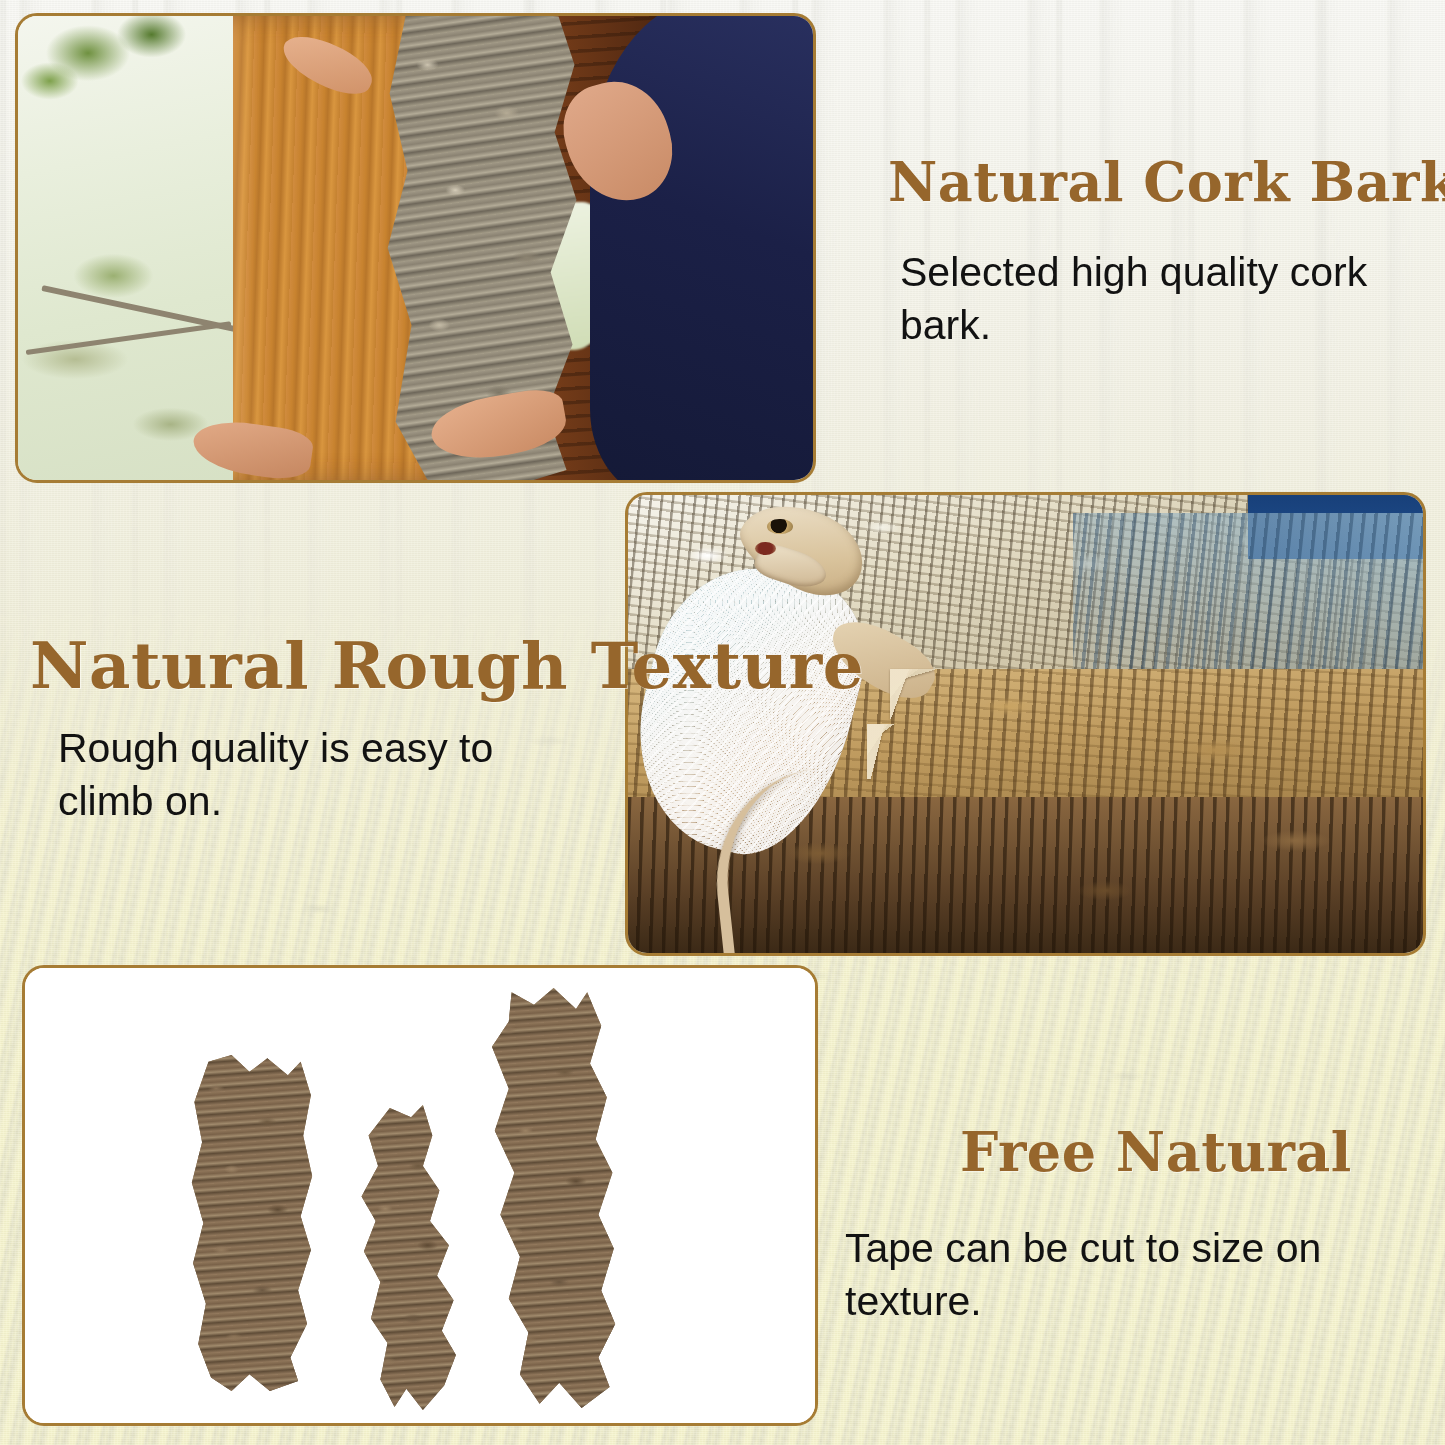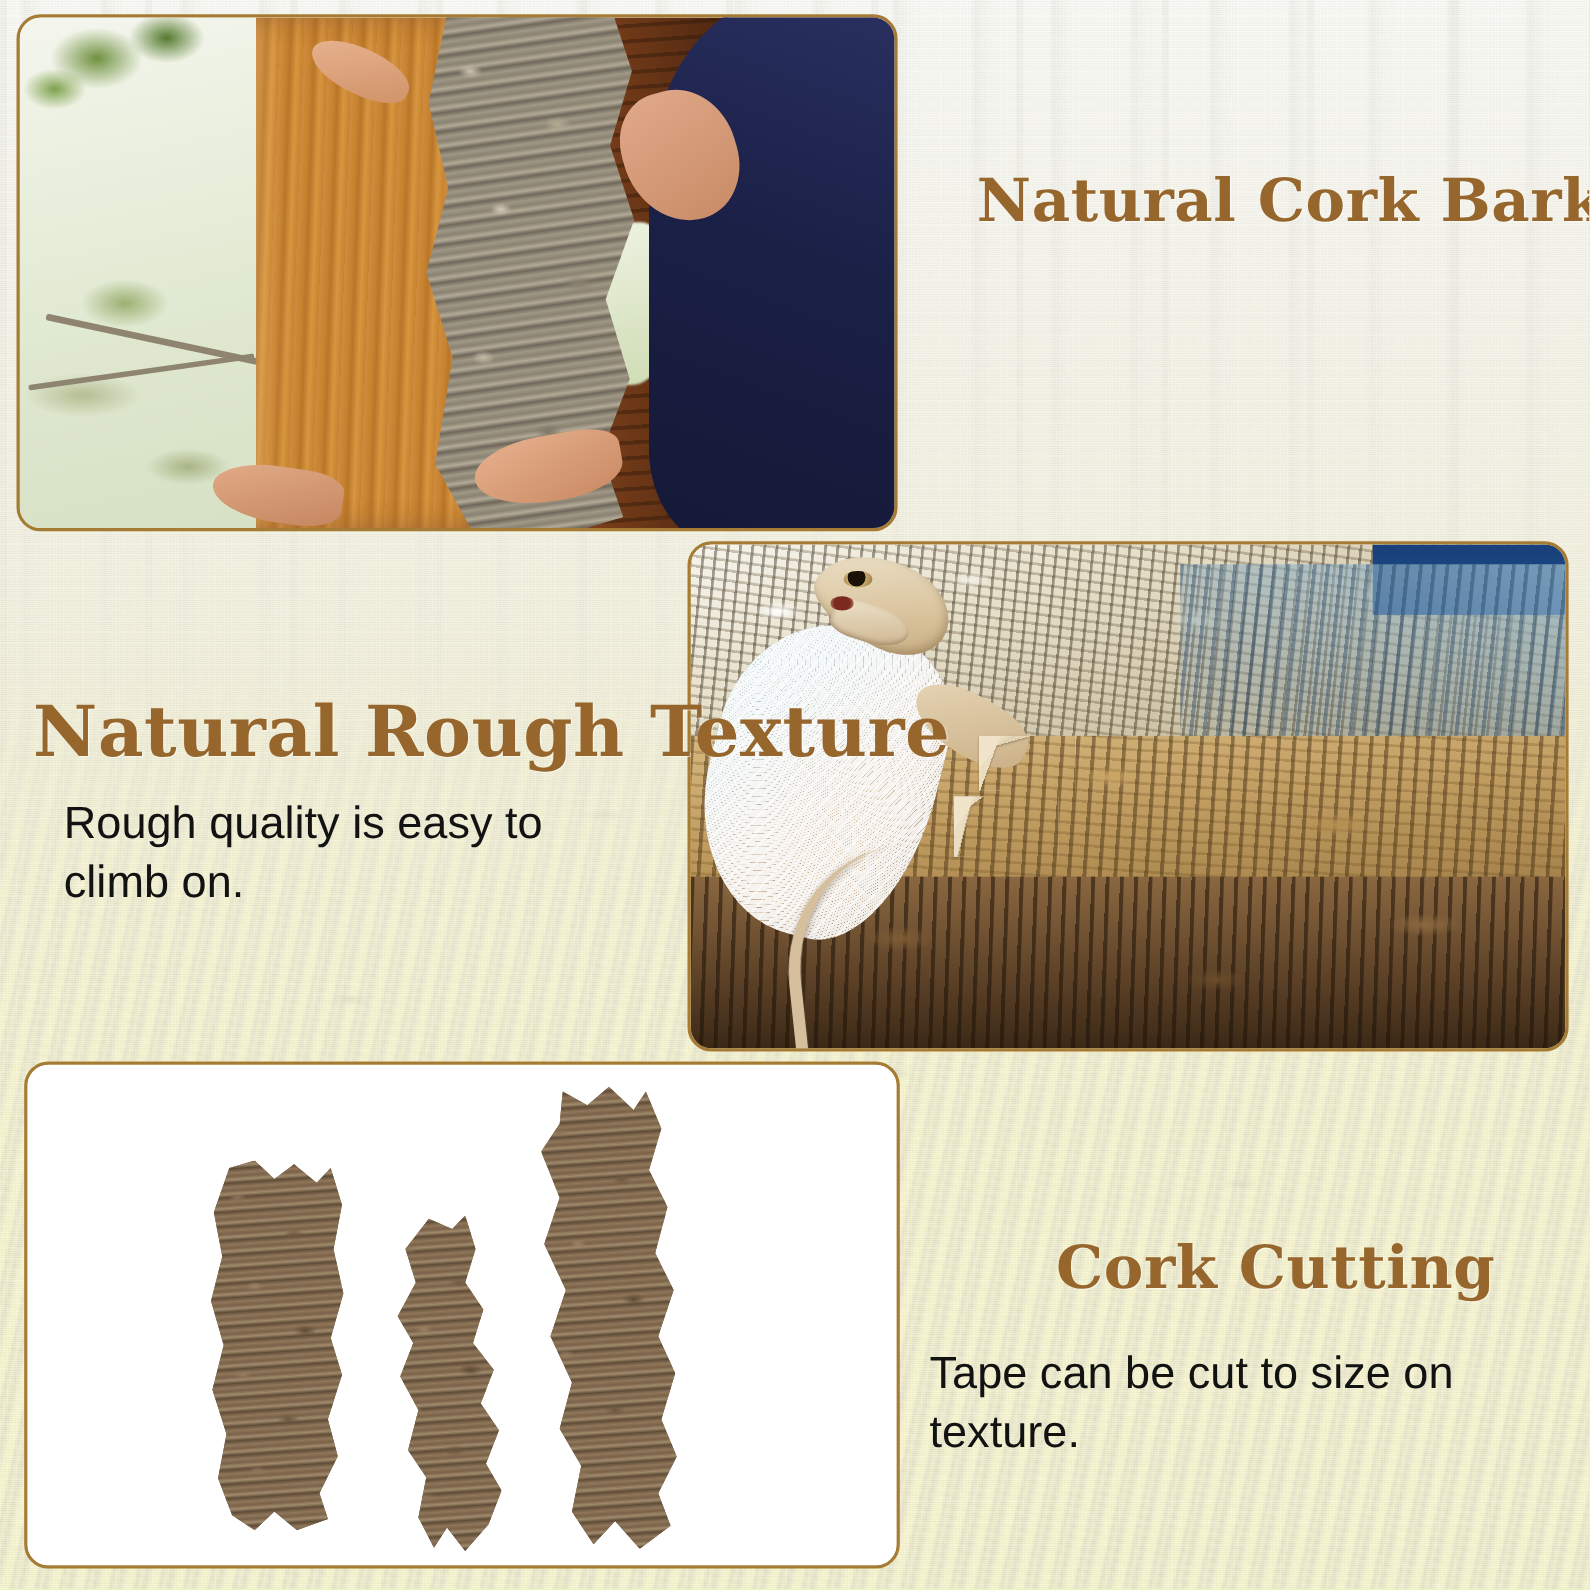--- a/index.html
+++ b/index.html
@@ -6,21 +6,21 @@
     margin: 0;
     padding: 0;
     background: #ffffff;
   }
   #page {
     position: relative;
     width: 1445px;
     height: 1445px;
     overflow: hidden;
     font-family: "Liberation Sans", sans-serif;
-    background: #bef264;
+    background: #e5e5e5;
   }
 
   
   .bg-base {
     position: absolute;
     inset: 0;
     background:
       linear-gradient(180deg,
         rgba(248,248,244,0.95) 0%,
         rgba(244,243,232,0.85) 22%,
@@ -433,20 +433,21 @@
   </div>
 
   <div class="panel" id="panel-pieces">
     <div class="photo" style="background:#ffffff;"></div>
   </div>
   <div class="cork-piece" id="cork-left"></div>
   <div class="cork-piece" id="cork-mid"></div>
   <div class="cork-piece" id="cork-right"></div>
 
   <div class="feature-heading" id="heading-cork-bark">Natural Cork Bark</div>
+  <div class="feature-body" id="body-cork-bark">Selected high quality cork bark.</div>
 
   <div class="feature-heading" id="heading-rough-texture">Natural Rough Texture</div>
   <div class="feature-body" id="body-rough-texture">Rough quality is easy to climb on.</div>
 
-  <div class="feature-heading" id="heading-free-cutting">Cork Cutting</div>
+  <div class="feature-heading" id="heading-free-cutting">Free Natural</div>
   <div class="feature-body" id="body-free-cutting">Tape can be cut to size on texture.</div>
 
 </div>
 
 </body></html>

